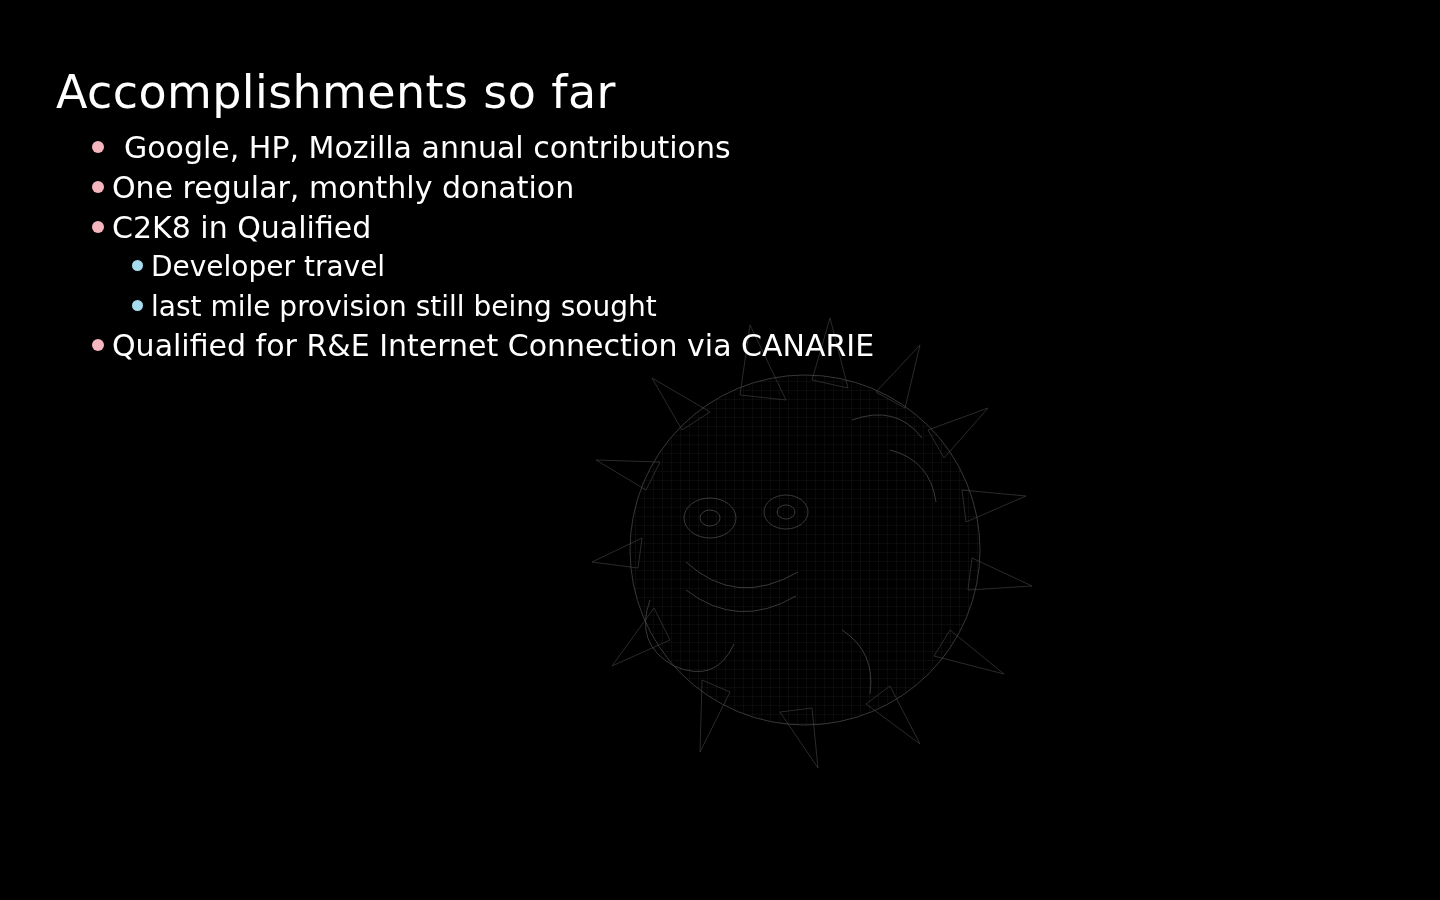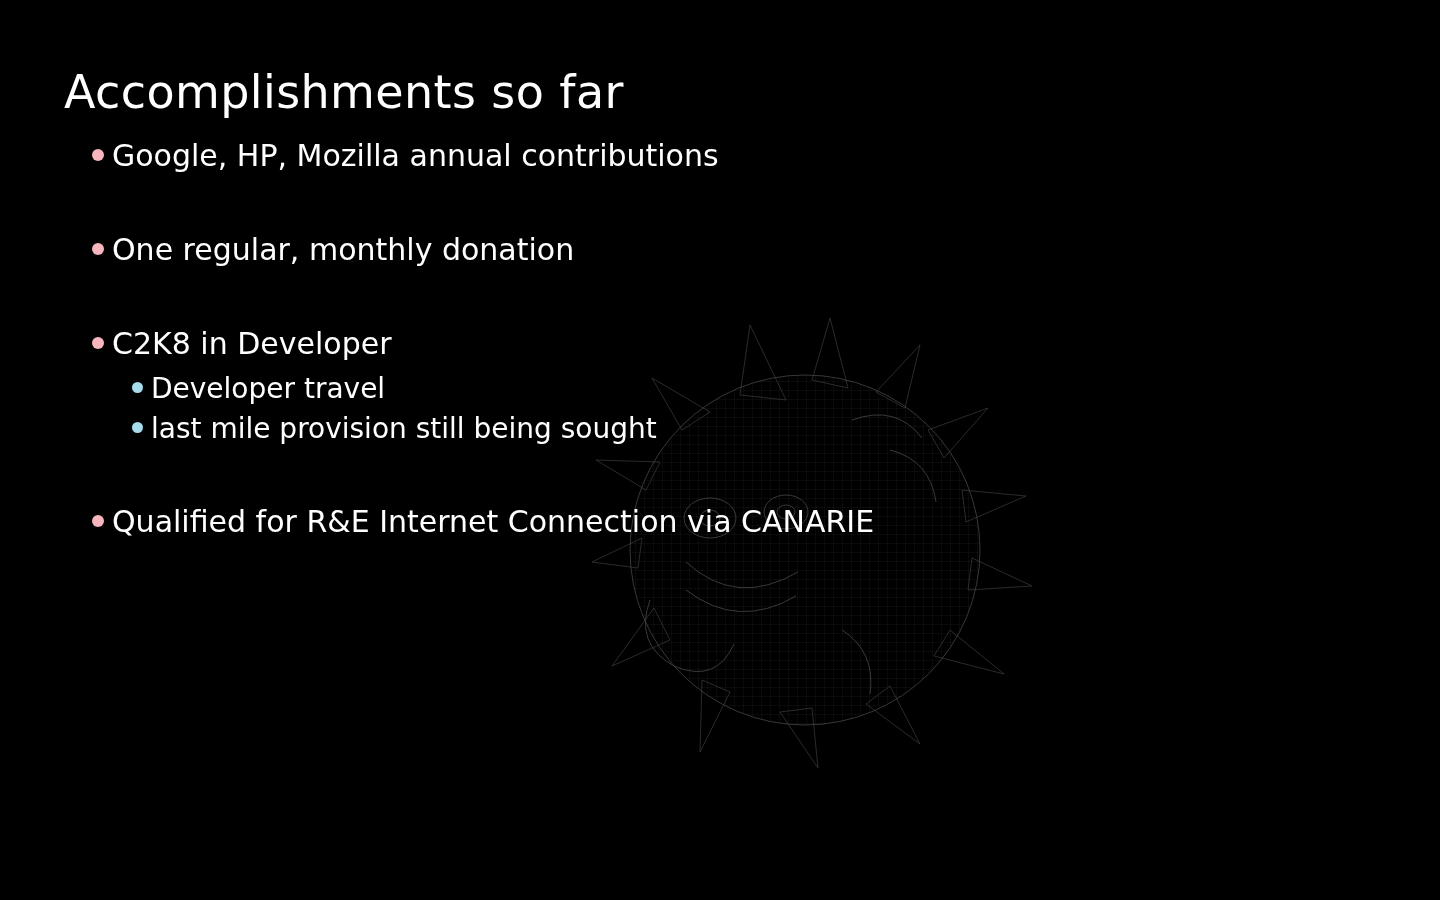--- a/index.html
+++ b/index.html
@@ -30,21 +30,21 @@
     width: 460px;
     height: 480px;
     opacity: 0.5;
     pointer-events: none;
   }
   .artwork svg { display: block; width: 100%; height: 100%; }
 
   
   .slide-title {
     position: absolute;
-    left: 64px;
+    left: 56px;
     top: 36px;
     font-size: 46px;
     line-height: 1.1;
     font-weight: normal;
     color: #ffffff;
     letter-spacing: 0.4px;
     white-space: nowrap;
   }
 
   
@@ -55,27 +55,26 @@
     width: 1000px;
   }
 
   .bullet-row {
     display: flex;
     align-items: flex-start;
     position: relative;
   }
 
   .bullet-row.level-1 {
-    margin-top: 54px;
   }
   .bullet-row.level-1.first {
-    margin-top: 8px;
+    margin-top: 0;
+    gap: 12px;
   }
   .bullet-row.level-2 {
-    margin-top: 6px;
     margin-left: 40px;
   }
   .bullet-row.level-2.sub-first {
     margin-top: 2px;
   }
 
   .dot {
     flex: 0 0 auto;
     border-radius: 50%;
     margin-top: 13px;
@@ -167,21 +166,21 @@
       <span class="bullet-text">Google, HP, Mozilla annual contributions</span>
     </div>
 
     <div class="bullet-row level-1">
       <span class="dot"></span>
       <span class="bullet-text">One regular, monthly donation</span>
     </div>
 
     <div class="bullet-row level-1">
       <span class="dot"></span>
-      <span class="bullet-text">C2K8 in Developer</span>
+      <span class="bullet-text">C2K8 in Qualified</span>
     </div>
 
 
     <div class="bullet-row level-2">
       <span class="dot"></span>
       <span class="bullet-text">Developer travel</span>
     </div>
 
     <div class="bullet-row level-2 sub-first">
       <span class="dot"></span>

